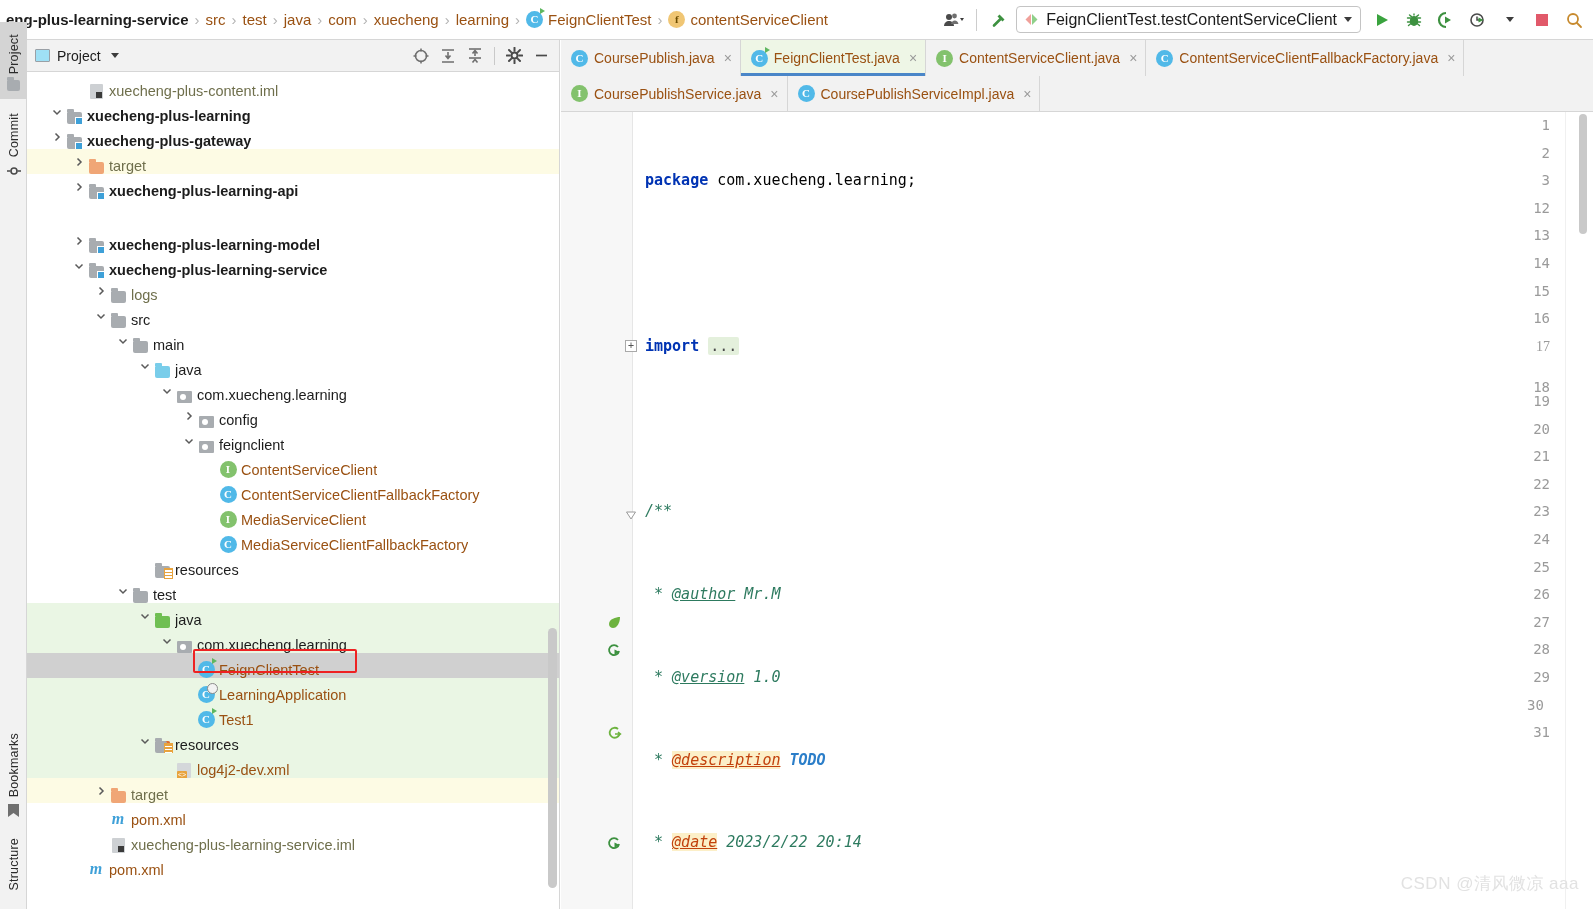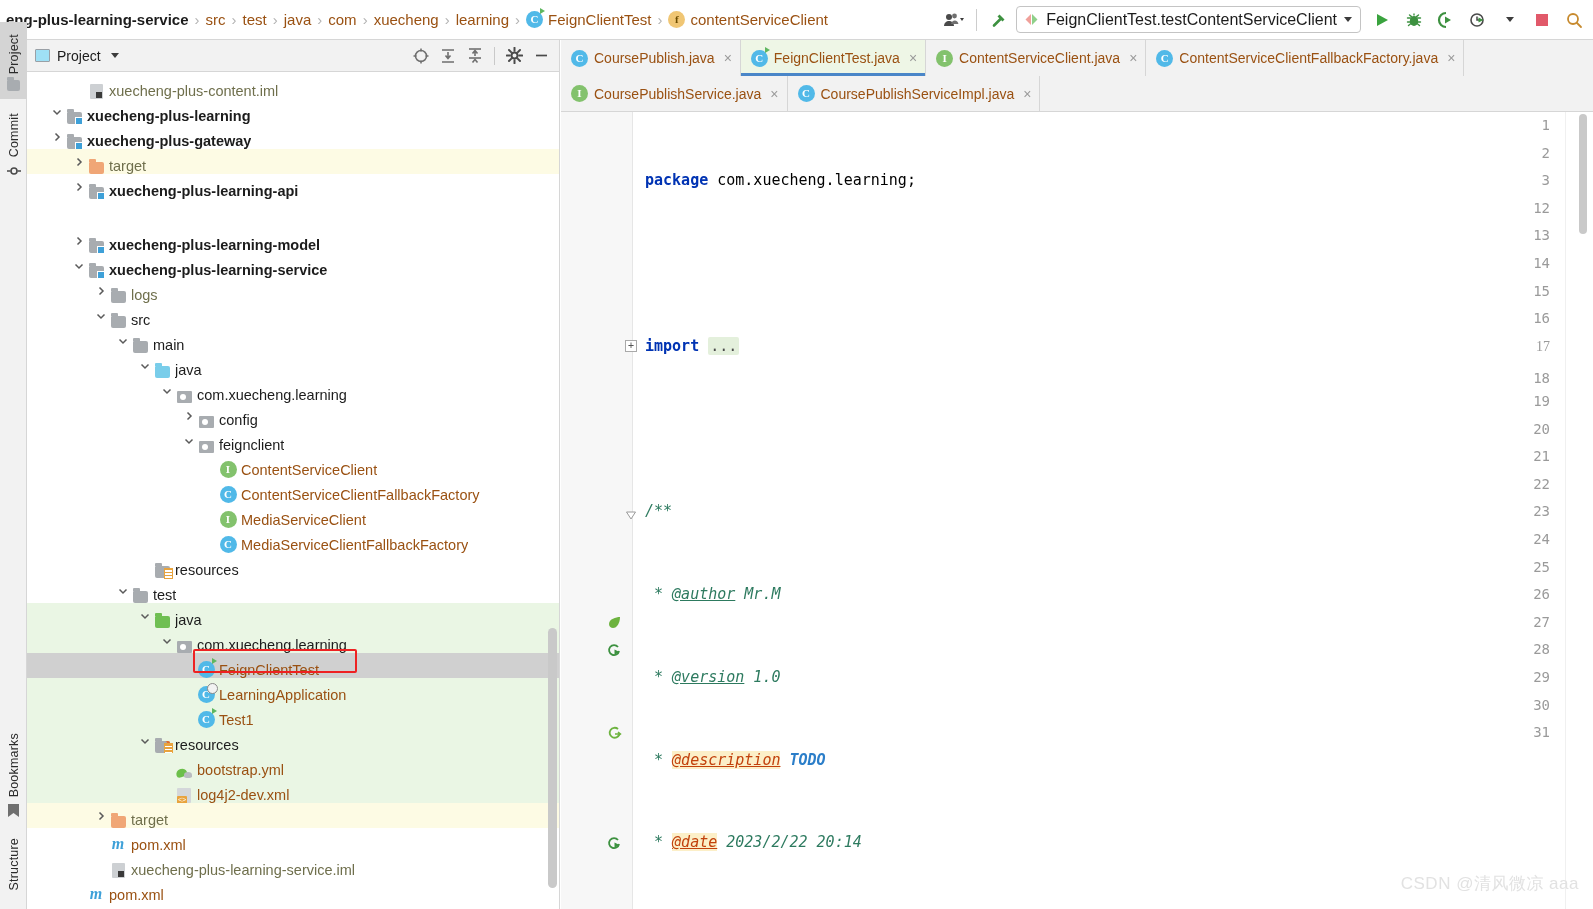--- a/index.html
+++ b/index.html
@@ -733,29 +733,20 @@
             <span class="ic">
               <span class="fold f-gray resbadge" style="box-shadow:-3px 0 0 0 #e06a2b inset"></span>
             </span>
           </span>
           <span class="rlabel">resources</span>
         </div>
         <div class="row file hl-green" style="padding-left: 132px;">
           <span class="arrow"></span>
           <span class="ricon">
             <span class="ic">
-              <span class="ymlicon"></span>
-            </span>
-          </span>
-          <span class="rlabel">bootstrap.yml</span>
-        </div>
-        <div class="row file hl-green" style="padding-left: 132px;">
-          <span class="arrow"></span>
-          <span class="ricon">
-            <span class="ic">
               <span class="xmlicon"></span>
             </span>
           </span>
           <span class="rlabel">log4j2-dev.xml</span>
         </div>
         <div class="row dim hl-yellow" style="padding-left: 66px;">
           <span class="arrow">
             <svg width="10" height="10" viewBox="0 0 10 10">
               <path d="M3.5 1.5L7 5l-3.5 3.5" fill="none" stroke="#5a5a5a" stroke-width="1.5"></path>
             </svg>
@@ -854,33 +845,33 @@
       <div id="lnums">
           <div class="lnum" style="top: 0px;">1</div>
           <div class="lnum" style="top: 27.6px;">2</div>
           <div class="lnum" style="top: 55.2px;">3</div>
           <div class="lnum" style="top: 82.8px;">12</div>
           <div class="lnum" style="top: 110.4px;">13</div>
           <div class="lnum" style="top: 138px;">14</div>
           <div class="lnum" style="top: 165.6px;">15</div>
           <div class="lnum" style="top: 193.2px;">16</div>
           <div class="lnum" style="top: 220.8px; font-family: Liberation Serif, serif;">17</div>
-          <div class="lnum" style="top: 253px;">18</div>
+          <div class="lnum" style="top: 262px;">18</div>
           <div class="lnum" style="top: 276px;">19</div>
           <div class="lnum" style="top: 303.6px;">20</div>
           <div class="lnum" style="top: 331.2px;">21</div>
           <div class="lnum" style="top: 358.8px;">22</div>
           <div class="lnum" style="top: 386.4px;">23</div>
           <div class="lnum" style="top: 414px;">24</div>
           <div class="lnum" style="top: 441.6px;">25</div>
           <div class="lnum" style="top: 469.2px;">26</div>
           <div class="lnum" style="top: 496.8px;">27</div>
           <div class="lnum" style="top: 524.4px;">28</div>
           <div class="lnum" style="top: 552px;">29</div>
-          <div class="lnum" style="top: 579.6px;">30</div>
+          <div class="lnum" style="top: 579.6px; text-align: center;">30</div>
           <div class="lnum" style="top: 607.2px;">31</div>
         </div>
 
       <div class="gicon" style="top:497px;">
         <svg width="15" height="15" viewBox="0 0 15 15">
             <path d="M13 2C9 2 2 4 2 9c0 2.5 2 4 4 4 4 0 7-5 7-11z" fill="#6db33f"></path>
           </svg>
       </div>
       <div class="gicon" style="top:525px;">
         <svg width="15" height="15" viewBox="0 0 15 15">

